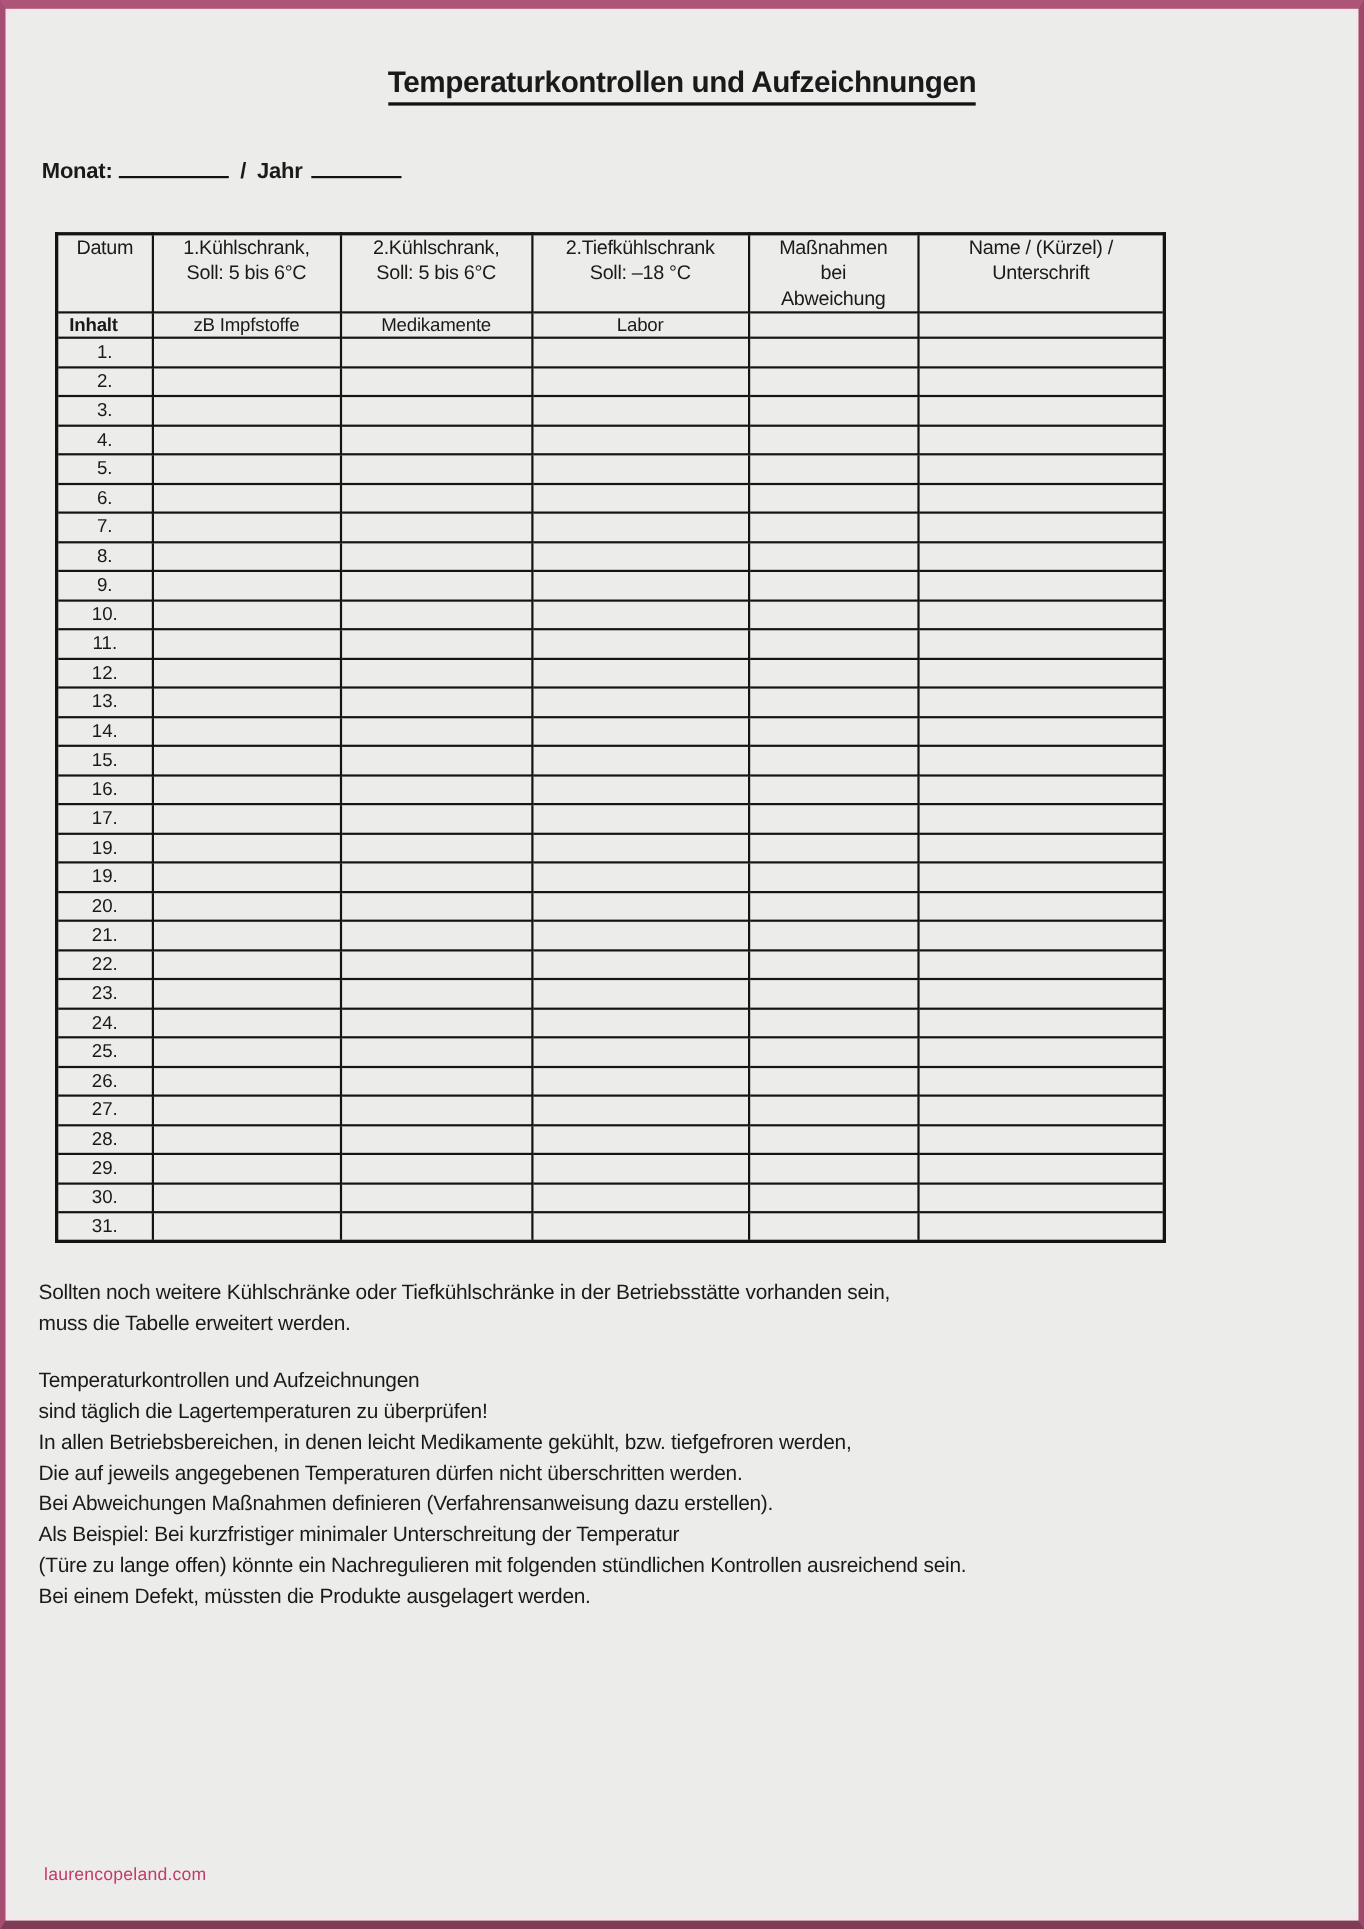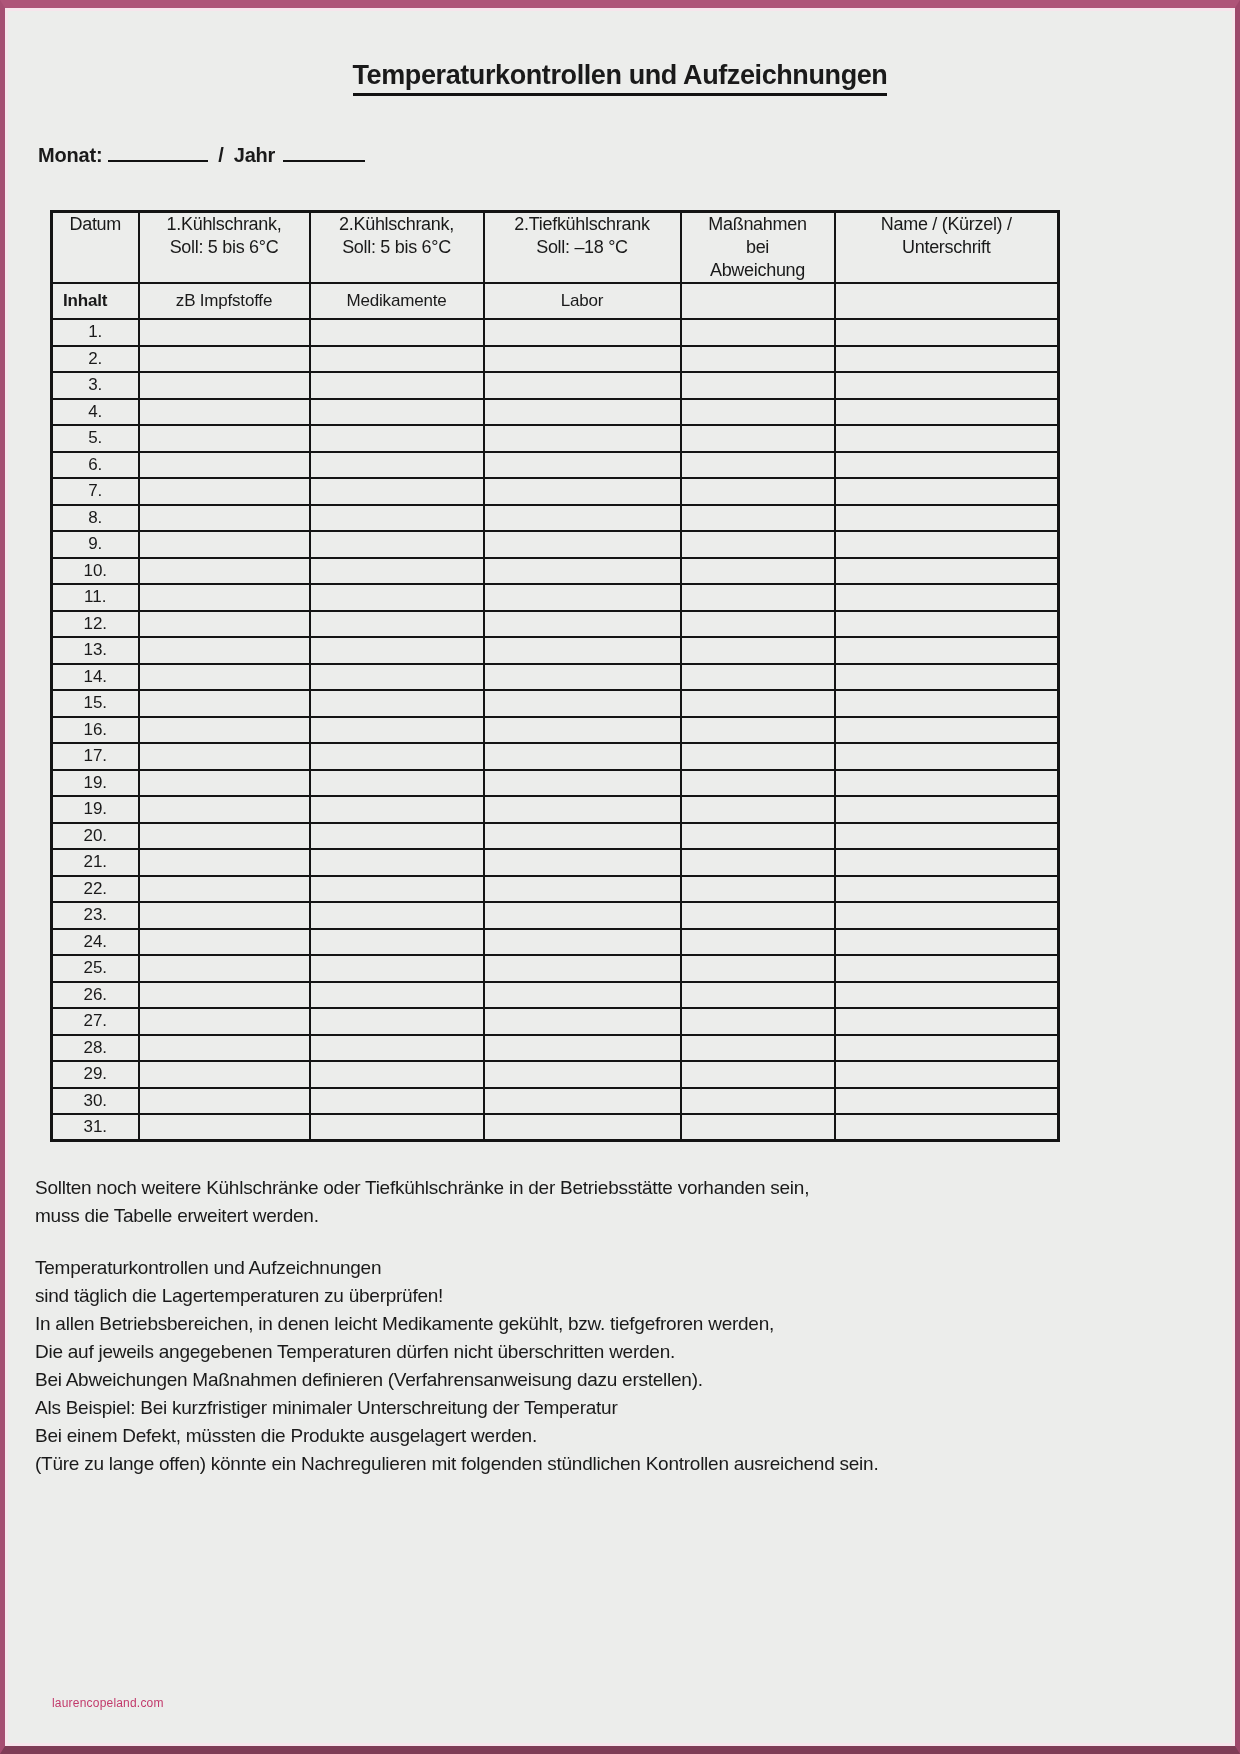--- a/index.html
+++ b/index.html
@@ -69,21 +69,21 @@
     height: 69px;
     vertical-align: top;
     padding-top: 3px;
     font-size: 18px;
     font-weight: normal;
     text-align: center;
     line-height: 23px;
     letter-spacing: -0.3px;
   }
   tr.inhalt td {
-    height: 36px;
+    height: 23px;
     font-size: 17px;
     text-align: center;
     letter-spacing: -0.2px;
   }
   tr.inhalt td.label {
     font-weight: bold;
     text-align: left;
     padding-left: 10px;
   }
   tbody.days td {
@@ -97,23 +97,23 @@
     font-size: 19px;
     line-height: 28px;
     letter-spacing: -0.25px;
   }
   .notes p { margin: 0; }
   .notes p + p { margin-top: 24px; }
   .notes .line { display: block; }
 
   .watermark {
     position: absolute;
-    left: 47px;
+    left: 35px;
     top: 1688px;
-    font-size: 12px;
+    font-size: 16px;
     color: #c23a6b;
     letter-spacing: 0.2px;
   }
 </style>
 </head>
 <body>
 
 <div class="page">
 
   <h1 class="doc-title"><span class="title-underline">Temperaturkontrollen und Aufzeichnungen</span></h1>
@@ -426,20 +426,20 @@
       <span class="line">Sollten noch weitere Kühlschränke oder Tiefkühlschränke in der Betriebsstätte vorhanden sein,</span>
       <span class="line">muss die Tabelle erweitert werden.</span>
     </p>
     <p>
       <span class="line">Temperaturkontrollen und Aufzeichnungen</span>
       <span class="line">sind täglich die Lagertemperaturen zu überprüfen!</span>
       <span class="line">In allen Betriebsbereichen, in denen leicht Medikamente gekühlt, bzw. tiefgefroren werden,</span>
       <span class="line">Die auf jeweils angegebenen Temperaturen dürfen nicht überschritten werden.</span>
       <span class="line">Bei Abweichungen Maßnahmen definieren (Verfahrensanweisung dazu erstellen).</span>
       <span class="line"> Als Beispiel: Bei kurzfristiger minimaler Unterschreitung der Temperatur</span>
+      <span class="line">(Türe zu lange offen) könnte ein Nachregulieren mit folgenden stündlichen Kontrollen ausreichend sein.</span>
       <span class="line">Bei einem Defekt, müssten die Produkte ausgelagert werden.</span>
-      <span class="line">(Türe zu lange offen) könnte ein Nachregulieren mit folgenden stündlichen Kontrollen ausreichend sein.</span>
     </p>
   </div>
 
   <div class="watermark">laurencopeland.com</div>
 
 </div>
 
 </body></html>

